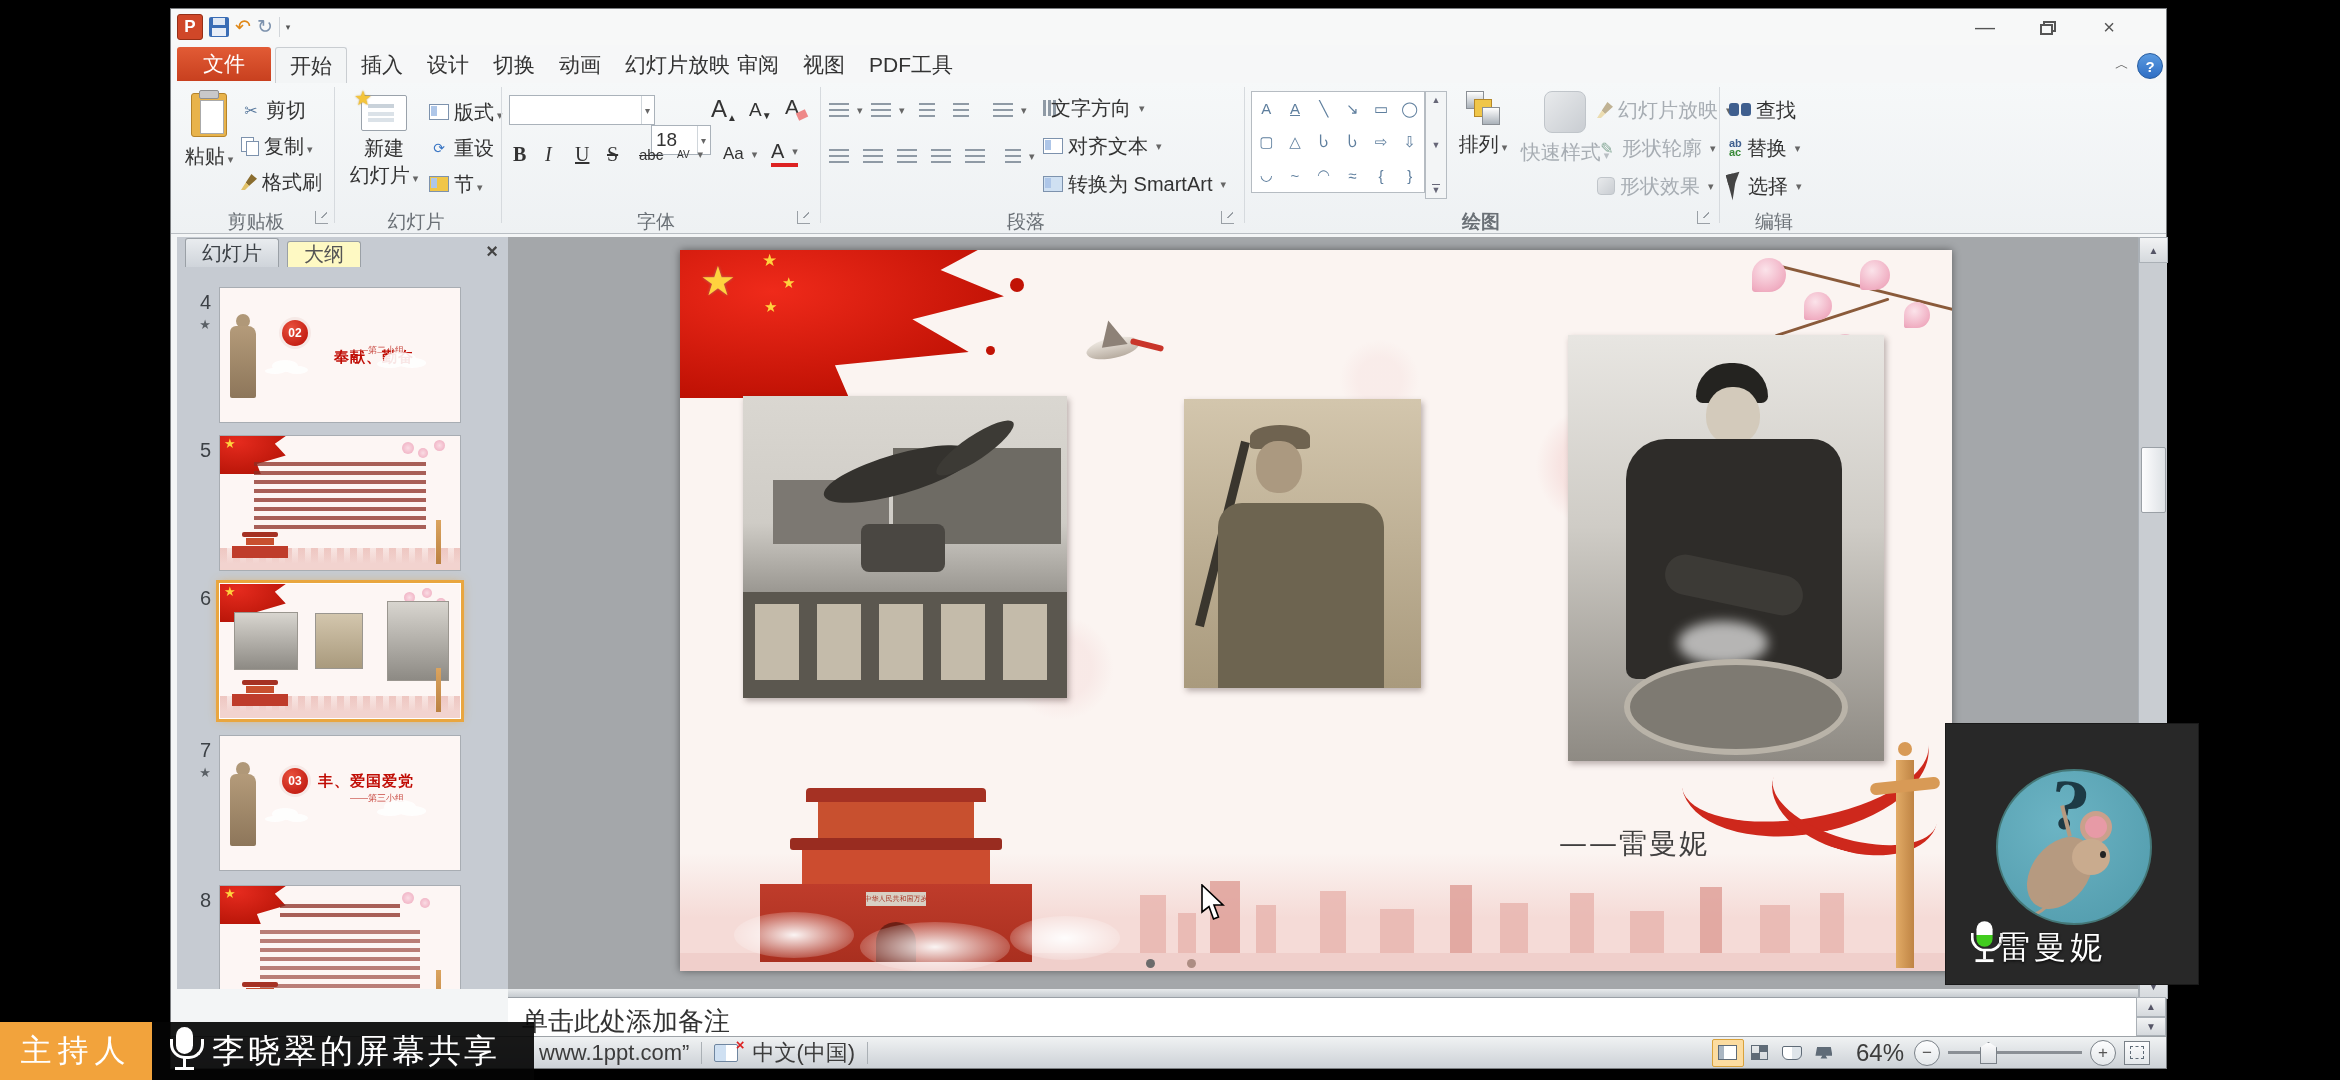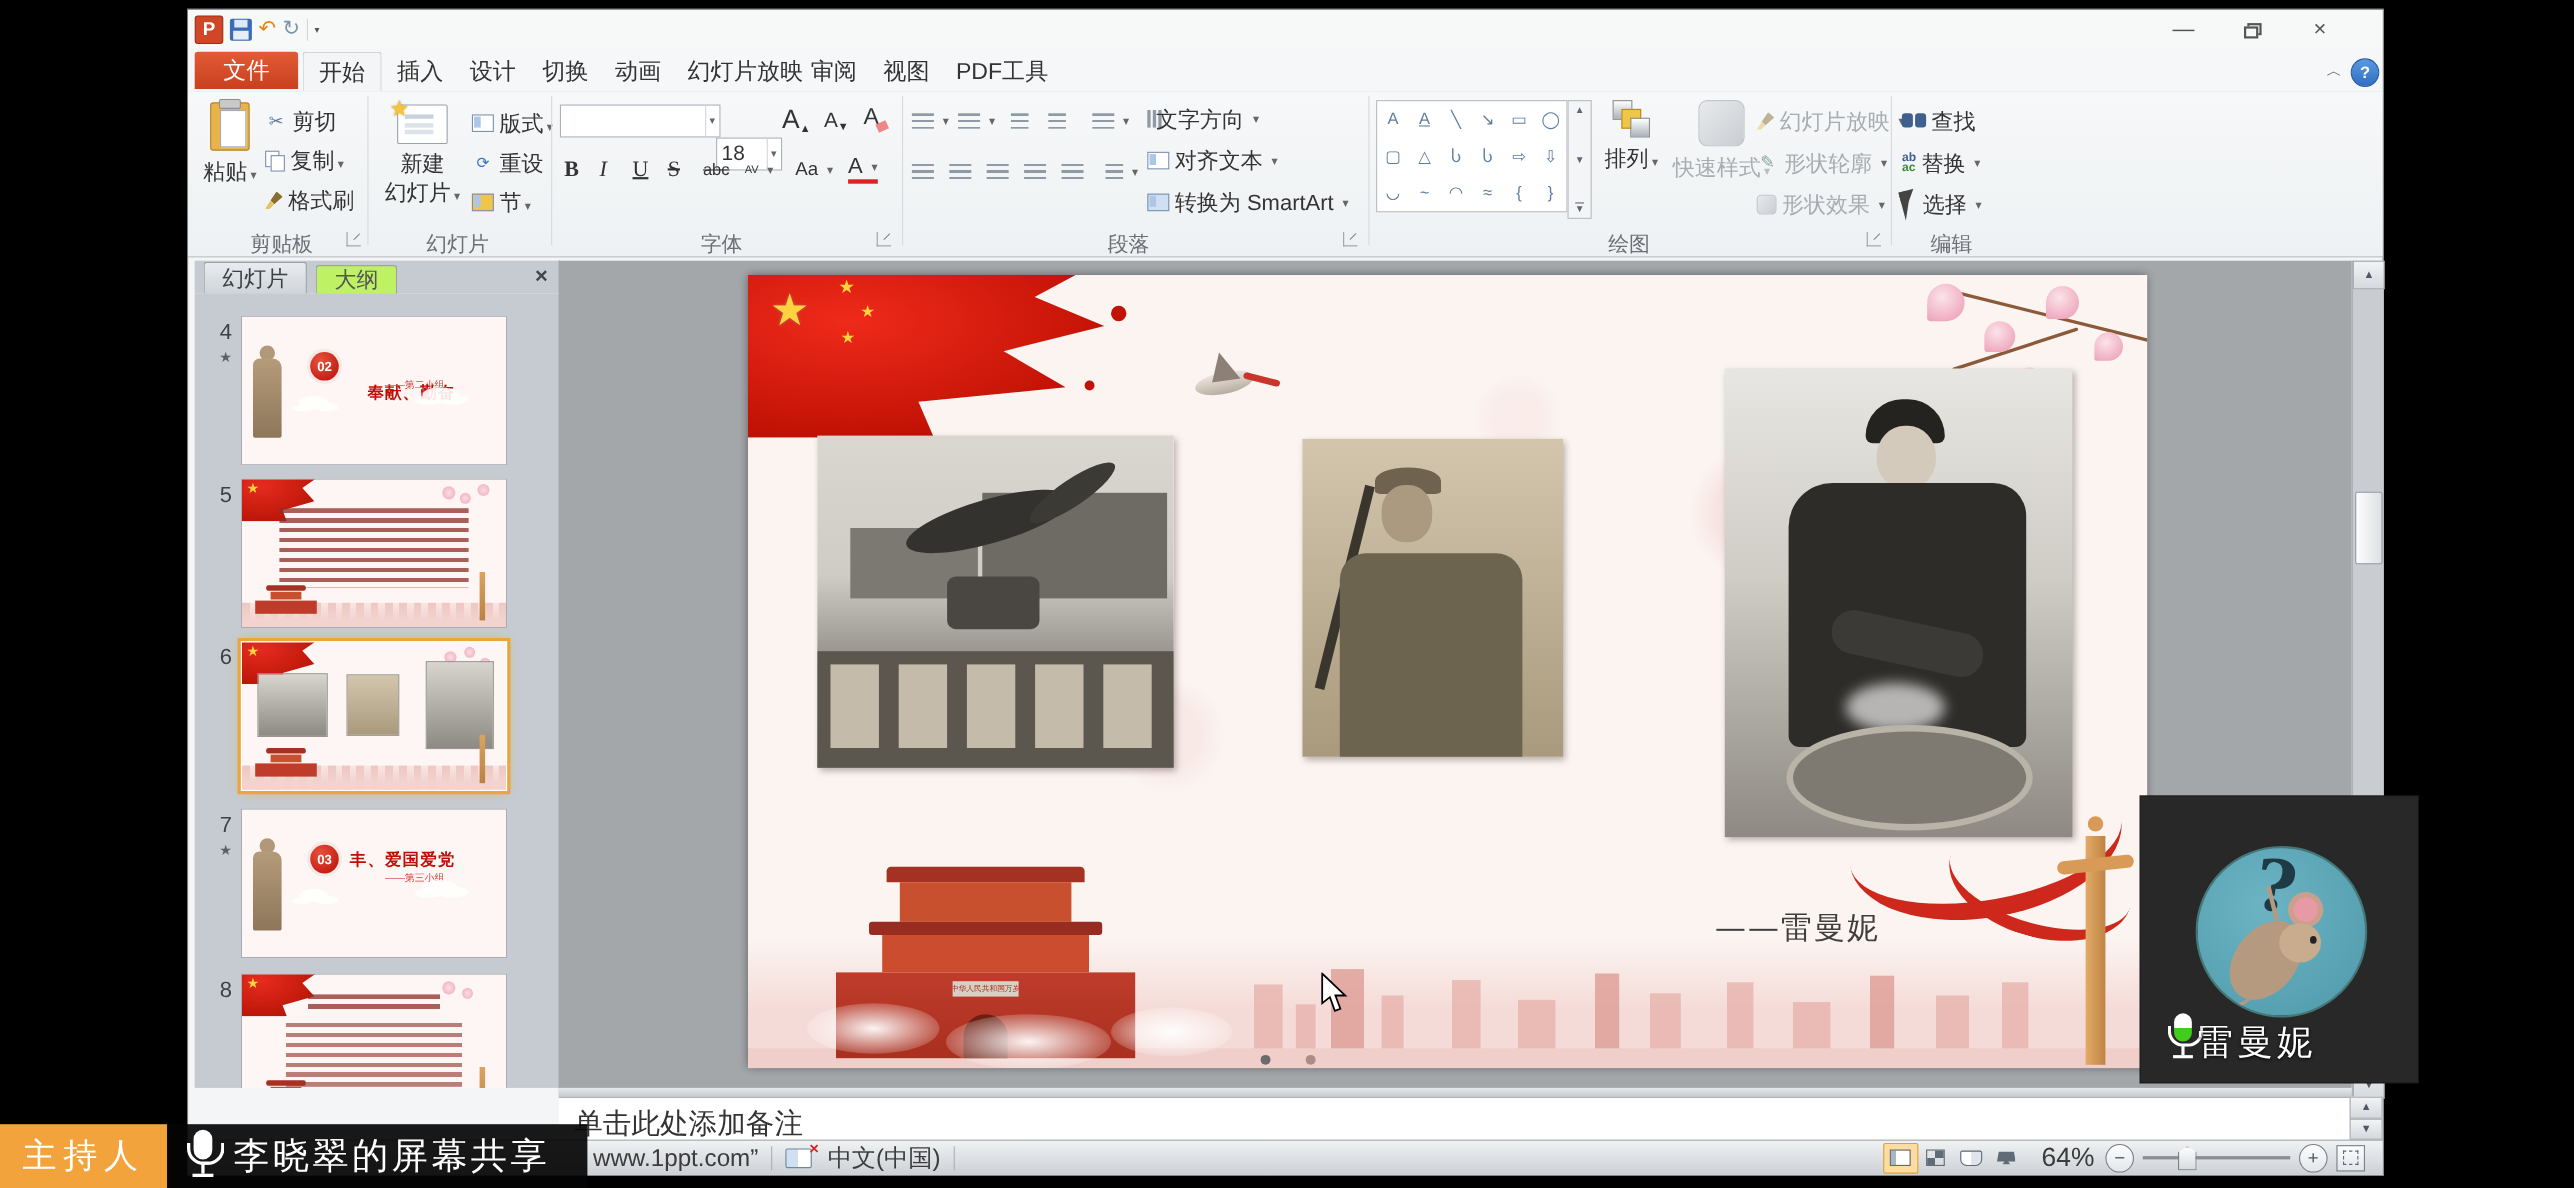--- a/index.html
+++ b/index.html
@@ -83,21 +83,21 @@
   .binoc i{position:absolute;width:10px;height:13px;background:#3f5f8f;border-radius:3px;display:block;}
   .binoc i:first-child{left:0;}.binoc i:last-child{right:0;}
   .repl-ico{font-size:11px;line-height:9px;color:#3f5f8f;font-weight:bold;}
   .repl-ico b{color:#3a8a3a;}
   .sel-ico{width:0;height:0;border-left:7px solid #444;border-right:7px solid transparent;border-bottom:16px solid transparent;border-top:10px solid #444;transform:rotate(-15deg);}
   
   .panel{left:6px;top:228px;width:331px;height:752px;background:#c6cbd2;border-right:1px solid #8f959b;overflow:hidden;}
   .ptabs{left:6px;top:228px;width:331px;height:30px;background:#c6cbd2;display:flex;align-items:flex-end;border-right:1px solid #8f959b;}
   .ptab{height:28px;padding:0 16px;display:flex;align-items:center;font-size:20px;color:#3c4146;
         background:linear-gradient(#e9ecef,#cfd4da);border:1px solid #9aa0a6;border-bottom:none;border-radius:3px 3px 0 0;margin-left:8px;}
-  .ptab.inactive{background:#bef264;color:#555;height:25px;text-align:right;}
+  .ptab.inactive{background:#fef9c3;color:#555;height:25px;text-align:right;}
   .pclose{margin-left:auto;margin-right:10px;margin-bottom:4px;color:#444;font-size:20px;font-weight:bold;}
   .tnum{position:absolute;width:26px;text-align:right;font-size:20px;color:#3c4146;}
   .tstar{position:absolute;width:26px;text-align:right;font-size:13px;color:#5a6066;}
   .thumb{position:absolute;width:240px;height:134px;background:#fdf6f4;border:1px solid #a8adb3;overflow:hidden;}
   .thumb.sel{box-shadow:0 0 0 3px #e9a63f,0 0 10px rgba(233,166,63,.8);border-color:#fff;}
   .redbrush{position:absolute;left:-6px;top:-8px;width:78px;height:46px;background:radial-gradient(ellipse at 30% 30%,#e62b1e,#b81508 75%);
             clip-path:polygon(0 0,100% 8%,78% 34%,92% 60%,55% 78%,60% 100%,0 100%);}
   .redbrush .st{position:absolute;color:#ffd23e;}
   .mflower{position:absolute;width:60px;height:34px;}
   .mflower i{position:absolute;border-radius:50%;background:radial-gradient(#fadce4,#eea8bc);display:block;}
@@ -436,21 +436,21 @@
       <span>幻灯片放映</span>
     </div>
     <div class="abs smbtn dd grayed" style="left:1426px;top:50px;">
       <span class="mini-ico" style="color:#8a9;">✎</span>
       <span>形状轮廓</span>
     </div>
     <div class="abs smbtn dd grayed" style="left:1426px;top:88px;">
       <span class="qstyle-ico" style="width:16px;height:16px;border-radius:4px;"></span>
       <span>形状效果</span>
     </div>
-    <div class="abs glabel" style="left:1255px;width:110px;">绘图</div>
+    <div class="abs glabel" style="left:1255px;width:110px;font-weight:bold;">绘图</div>
     <div class="abs launcher" style="left:1526px;"></div>
     <div class="abs gsep" style="left:1548px;"></div>
 
     <div class="abs smbtn" style="left:1558px;top:12px;">
       <span class="binoc">
             <i></i>
             <i></i>
           </span>
       <span>查找</span>
     </div>

